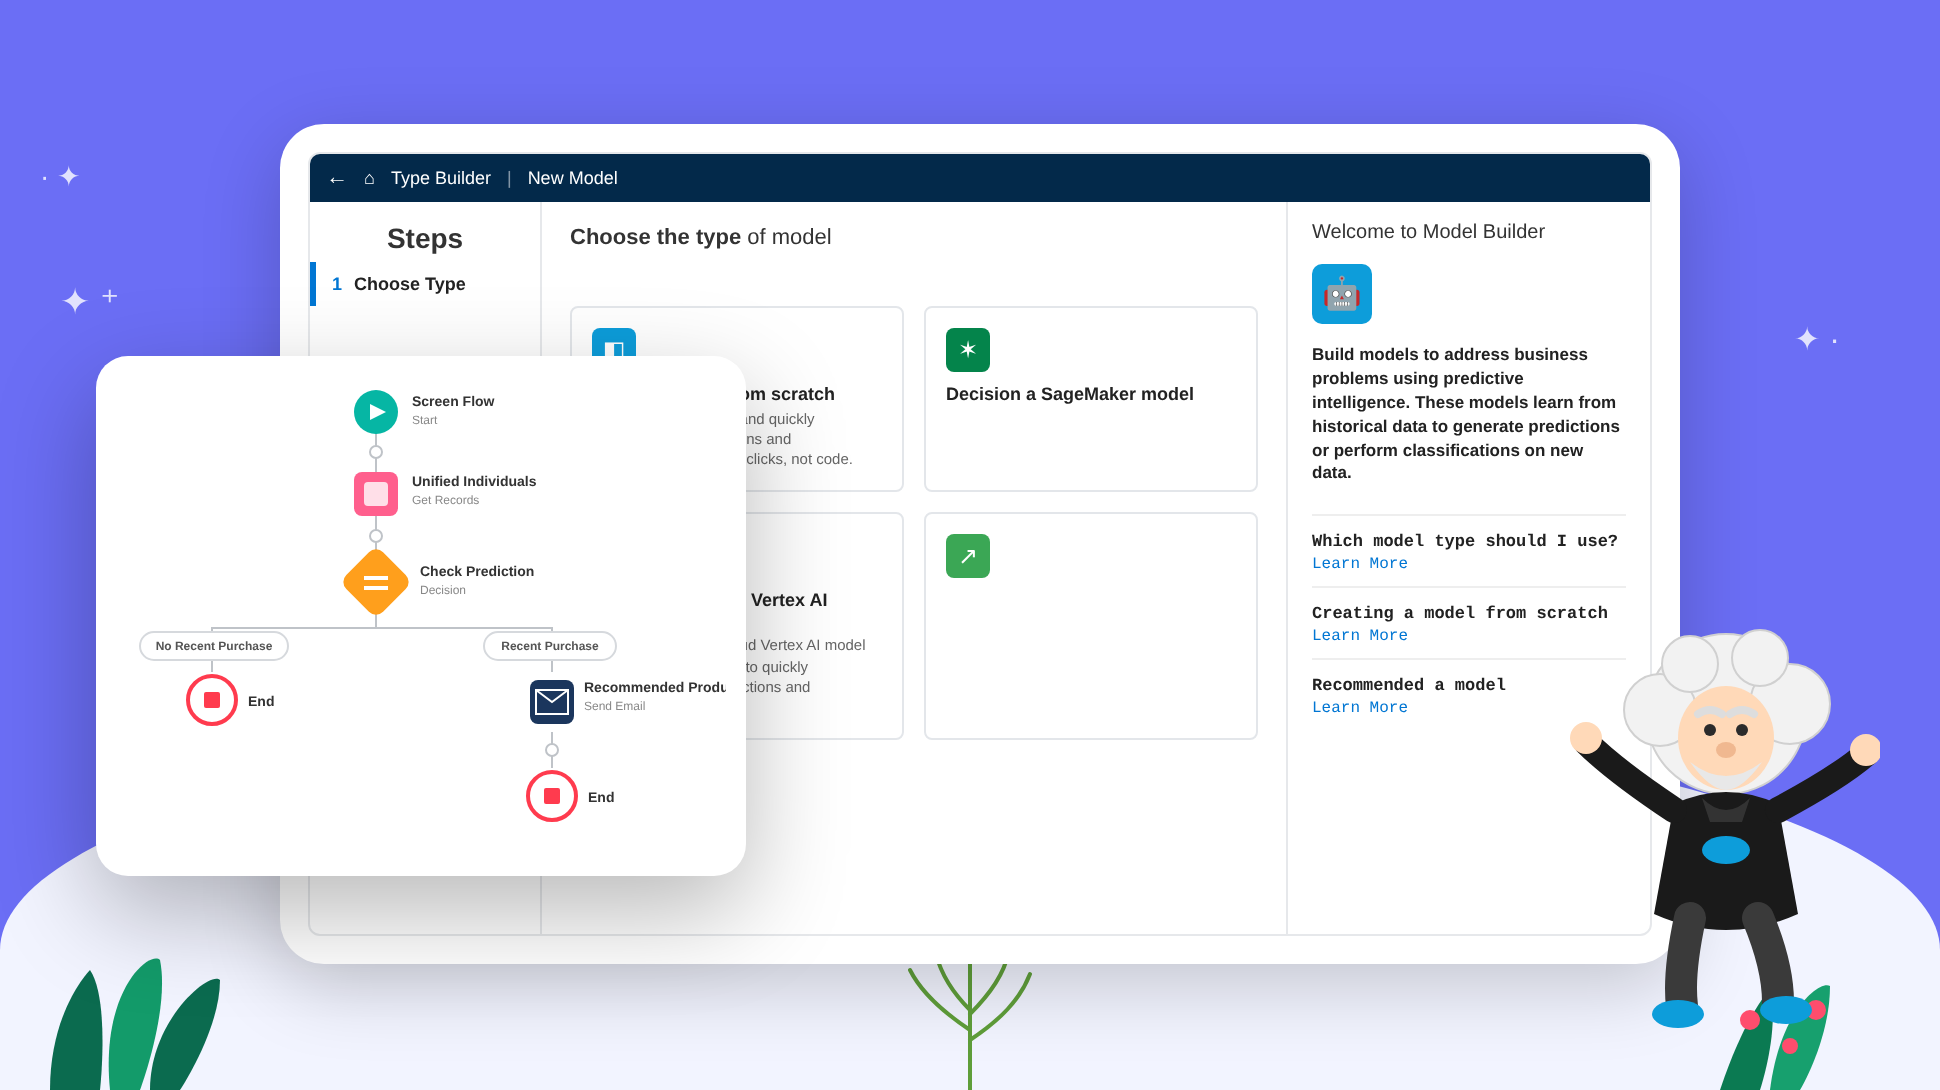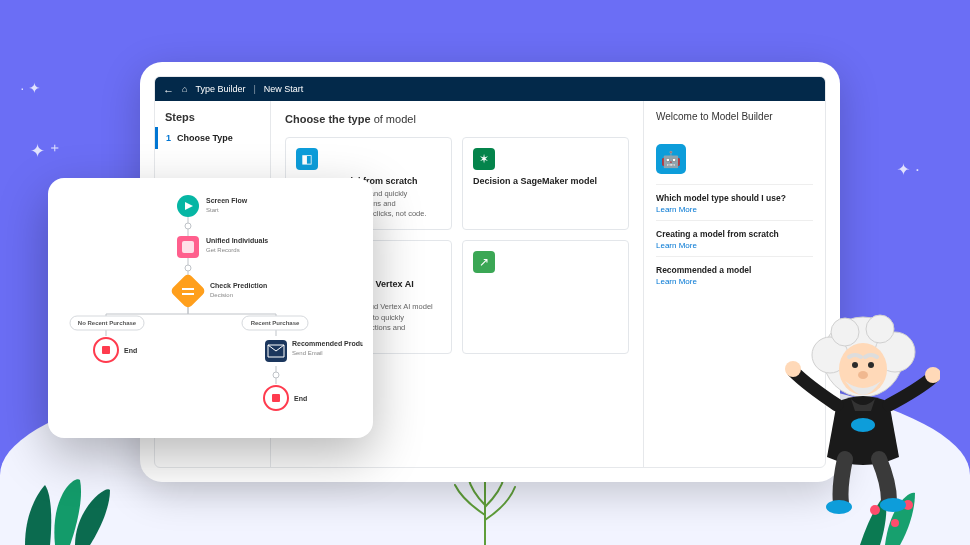--- a/index.html
+++ b/index.html
@@ -57,21 +57,21 @@
   .body {
     flex: 1;
     display: flex;
     min-height: 0;
   }
   .steps {
     width: 116px;
     border-right: 1px solid #e6e8eb;
     padding-top: 6px;
   }
-  .steps-title { font-size: 11px; font-weight: 600; padding: 4px 10px; color:#333; }
+  .steps-title { font-size: 14px; font-weight: 600; padding: 4px 10px; color:#333;text-align:center; }
   .step-item {
     border-left: 3px solid #0176d3;
     padding: 6px 8px;
     font-size: 9px;
     font-weight: 600;
     color: #222;
     display:flex; gap:6px;
   }
   .step-item .num { color:#0176d3; }
   .step-await {
@@ -79,21 +79,21 @@
     font-size: 8px;
     font-style: italic;
     color: #aaa;
     margin-top: 40px;
   }
   .main {
     flex: 1;
     padding: 12px 14px;
     overflow: hidden;
   }
-  .main-title { font-size: 11px; color:#333; margin-bottom: 12px; }
+  .main-title { font-size: 11px; color:#333; margin-bottom: 28px; }
   .main-title b { font-weight:600; }
   .cards {
     display: grid;
     grid-template-columns: 1fr 1fr;
     gap: 10px;
   }
   .card {
     border: 1px solid #e3e6ea;
     border-radius: 4px;
     padding: 10px;
@@ -113,31 +113,31 @@
   .c-green2 { background:#3ba755; }
   .card-title { font-size: 9px; font-weight: 700; color:#222; margin-bottom: 3px; }
   .card-desc { font-size: 7.5px; color:#666; line-height: 1.35; }
 
   .right {
     width: 182px;
     border-left: 1px solid #e6e8eb;
     padding: 10px 12px;
     font-size: 8.5px;
   }
-  .right-title { font-size: 10px; font-weight: 400; color:#333; margin-bottom: 22px; }
+  .right-title { font-size: 10px; font-weight: 400; color:#333; margin-bottom: 10px; }
   .right-icon {
     width: 30px; height: 30px;
     background: #0d9dda;
     border-radius: 5px;
     display:flex; align-items:center; justify-content:center;
     font-size:16px; color:#fff;
     margin-bottom: 10px;
   }
   .right-desc { font-size: 8.5px; font-weight:700; color:#222; line-height:1.4; margin-bottom: 14px; }
-  .help-item { border-top: 1px solid #eee; padding: 8px 0 6px; }
+  .help-item { border-top: 1px solid #eee; padding: 8px 0 6px; font-family: Liberation Mono, monospace; }
   .help-q { font-size: 8.5px; font-weight:600; color:#222; }
   .help-link { font-size: 8px; color:#0176d3; cursor:pointer; margin-top:2px; }
 
   
   .flowcard {
     position:absolute;
     left: 48px; top: 178px;
     width: 325px; height: 260px;
     background:#fff;
     border-radius: 16px;
@@ -190,21 +190,21 @@
   <circle cx="45" cy="58" r="4" fill="#ff4d6d"></circle>
 </svg>
 
 <div class="tablet">
   <div class="screen">
     <div class="topbar">
       <span class="back">←</span>
       <span>⌂</span>
       <span>Type Builder</span>
       <span class="divider">|</span>
-      <span>New Start</span>
+      <span>New Model</span>
     </div>
     <div class="body">
       <div class="steps">
         <div class="steps-title">Steps</div>
         <div class="step-item">
           <span class="num">1</span>
           <span>Choose Type</span>
         </div>
         <div class="step-await">Awaiting input...</div>
       </div>
@@ -230,20 +230,21 @@
           </div>
           <div class="card">
             <div class="card-icon c-green2">↗</div>
           </div>
         </div>
       </div>
 
       <div class="right">
         <div class="right-title">Welcome to Model Builder</div>
         <div class="right-icon">🤖</div>
+        <div class="right-desc">Build models to address business problems using predictive intelligence. These models learn from historical data to generate predictions or perform classifications on new data.</div>
         <div class="help-item">
           <div class="help-q">Which model type should I use?</div>
           <div class="help-link">Learn More</div>
         </div>
         <div class="help-item">
           <div class="help-q">Creating a model from scratch</div>
           <div class="help-link">Learn More</div>
         </div>
         <div class="help-item">
           <div class="help-q">Recommended a model</div>

